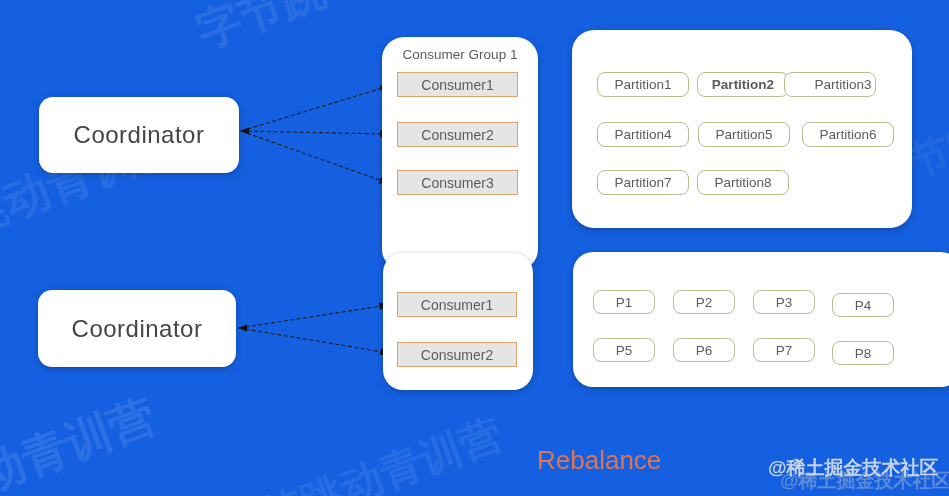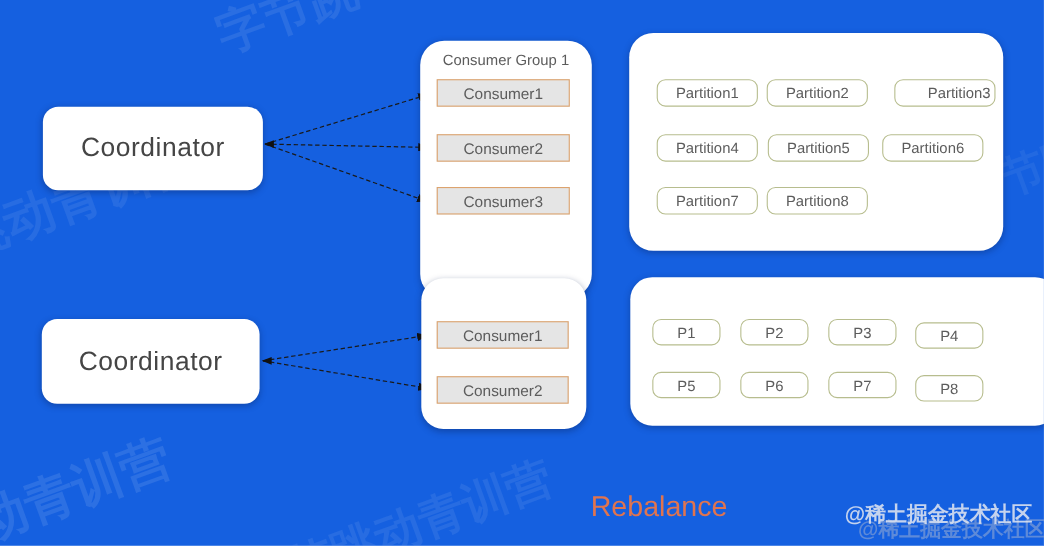--- a/index.html
+++ b/index.html
@@ -119,22 +119,22 @@
 
   <div class="group" style="left:382px; top:37px; width:156px; height:234px;">
     <div class="group-title title-center">Consumer Group 1</div>
     <div class="consumer" style="left:15px; top:35px;  width:121px;">Consumer1</div>
     <div class="consumer" style="left:15px; top:85px;  width:121px;">Consumer2</div>
     <div class="consumer" style="left:15px; top:133px; width:121px;">Consumer3</div>
   </div>
 
   <div class="group" style="left:572px; top:30px; width:340px; height:198px;">
     <div class="partition" style="left:25px;  top:42px;">Partition1</div>
-    <div class="partition" style="left:125px; top:42px;">Partition2</div>
-    <div class="partition" style="left:241px; top:42px;padding-left:26px;">Partition3</div>
+    <div class="partition" style="left:125px; top:42px;font-weight:bold;">Partition2</div>
+    <div class="partition" style="left:212px; top:42px;padding-left:26px;">Partition3</div>
     <div class="partition" style="left:25px;  top:92px;">Partition4</div>
     <div class="partition" style="left:126px; top:92px;">Partition5</div>
     <div class="partition" style="left:230px; top:92px;">Partition6</div>
     <div class="partition" style="left:25px;  top:140px;">Partition7</div>
     <div class="partition" style="left:125px; top:140px;">Partition8</div>
   </div>
 
   <div class="coordinator" style="left:38px; top:290px; width:198px; height:77px;">Coordinator</div>
 
   <div class="group" style="left:383px; top:253px; width:150px; height:137px; border-radius:20px;">

